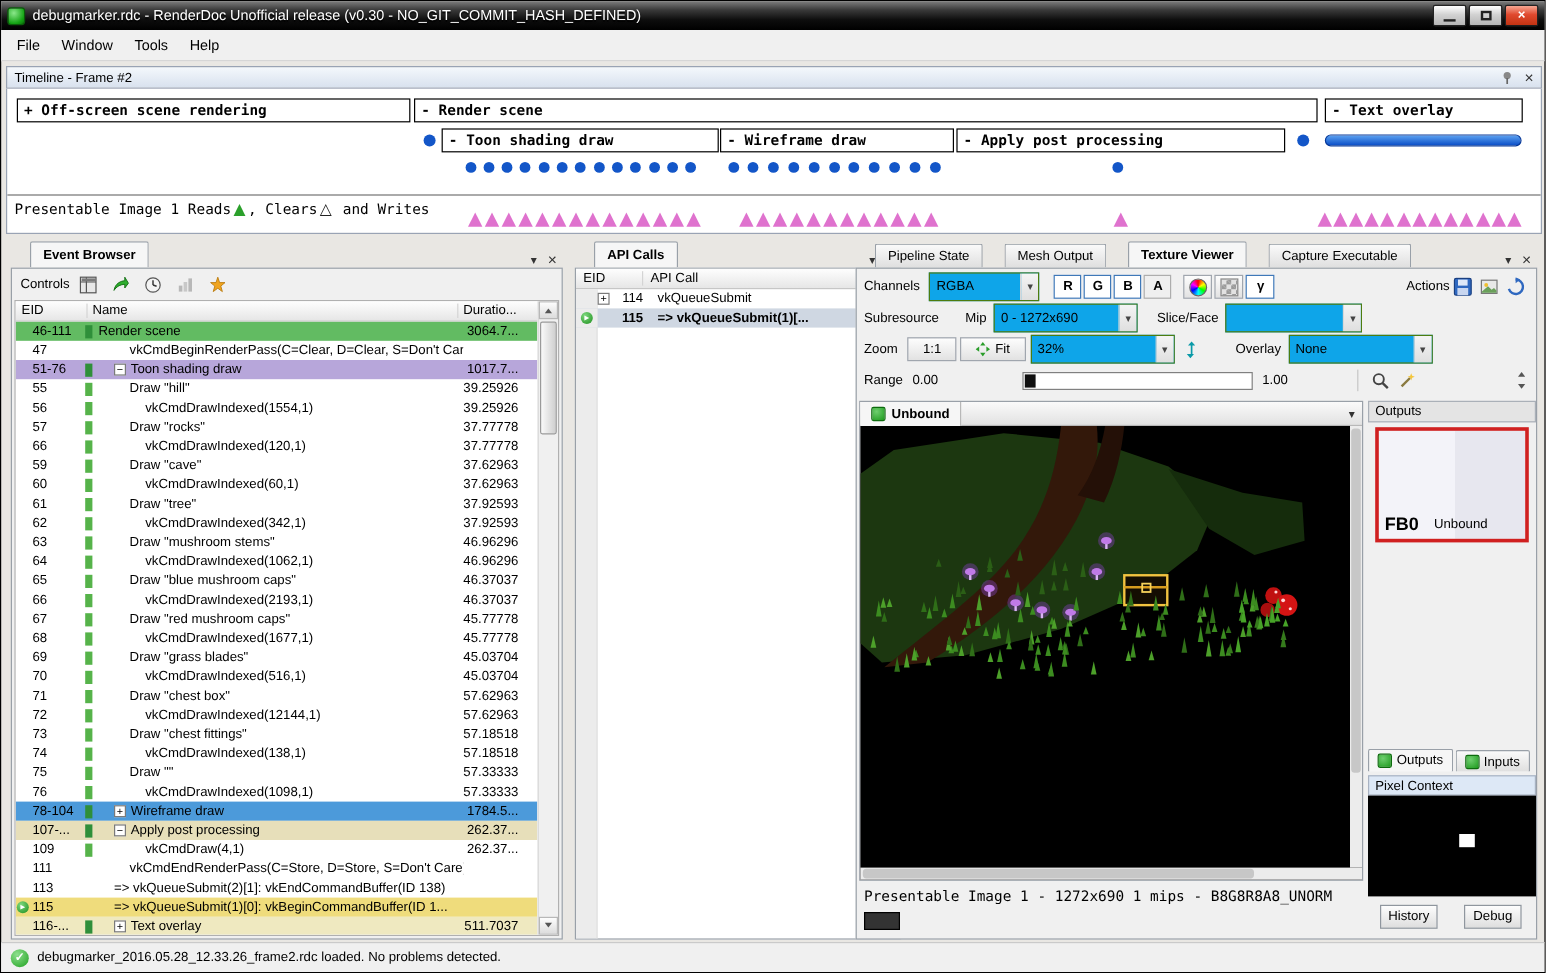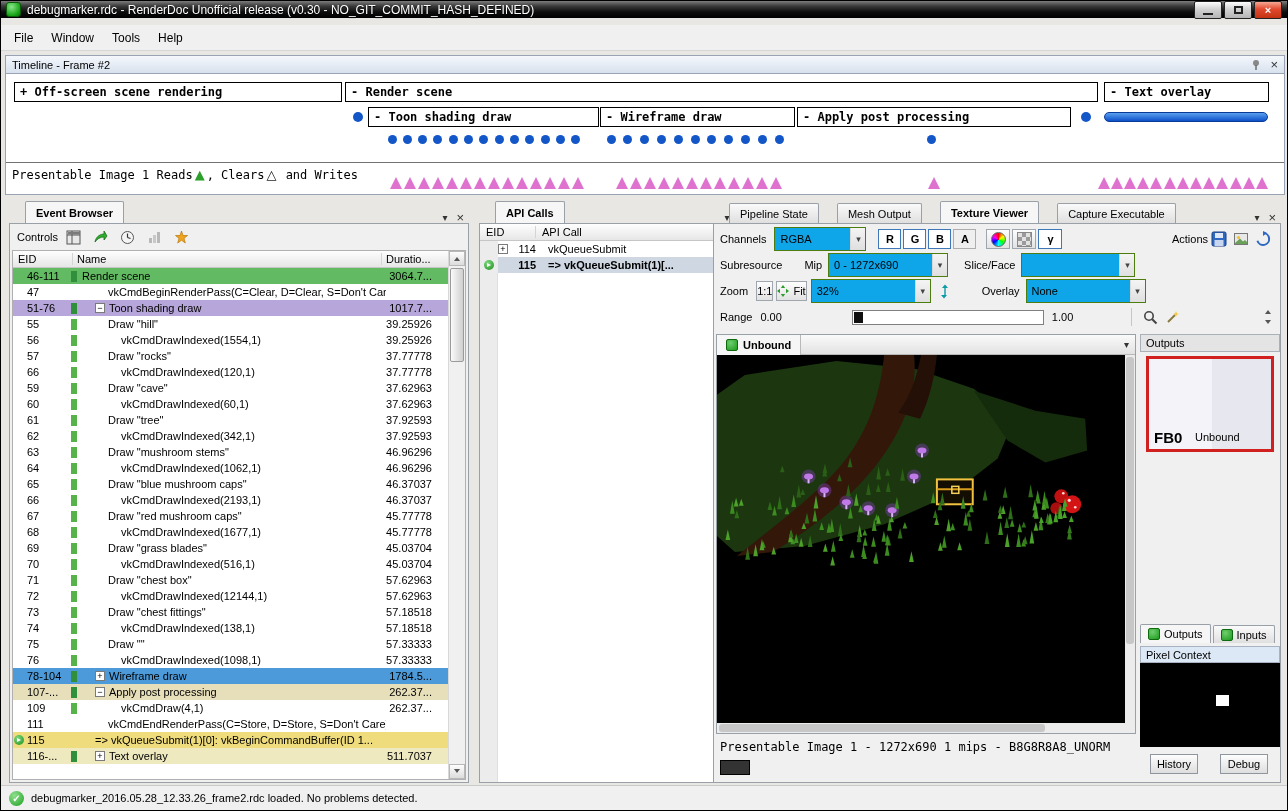--- a/index.html
+++ b/index.html
@@ -1,21 +1,21 @@
 <!DOCTYPE html>
 <html><head>
 <meta charset="utf-8">
 <style>
   * { margin:0; padding:0; box-sizing:border-box; }
   html,body { width:1288px; height:811px; }
   body { font-family:"Liberation Sans",sans-serif; font-size:11px; color:#000; background:#e9e7e3; overflow:hidden; }
   #app { position:relative; width:1288px; height:811px; background:#e9e7e3; border:1px solid #000; }
 
   
-  .titlebar { position:absolute; left:0; top:0; width:100%; height:17px;
+  .titlebar { position:absolute; left:0; top:0; width:100%; height:24px;
     background:linear-gradient(#7d7d7d,#3a3a3a 30%,#0d0d0d 65%,#000);
     display:flex; align-items:center; padding:0 5px;justify-content:flex-end; }
   .app-icon { width:15px; height:15px; border-radius:3px; border:1px solid #0a5c0a;
     background:radial-gradient(circle at 35% 30%, #8ae78a, #14a314 70%, #0a700a); margin-right:6px; flex:none; }
   .title-text { color:#fff; font-size:12px; white-space:nowrap; text-shadow:0 1px 1px #000; }
   .win-buttons { margin-left:auto; display:flex; gap:2px; }
   .win-btn { width:28px; height:18px; border:1px solid #222; border-radius:2px;
     background:linear-gradient(#fefefe,#d2d2d2 45%,#b5b5b5); display:flex; align-items:center; justify-content:center; font-size:11px; color:#222; }
   .win-btn.close { background:linear-gradient(#f6a793,#e0492e 45%,#c23312); color:#fff; font-weight:bold; }
   .glyph-min { width:10px; height:2px; background:#222; margin-top:8px; }
@@ -114,21 +114,21 @@
   
   .right-panel { position:absolute; left:712px; top:200px; width:568px; height:582px; }
   .rp-body { overflow:hidden; }
   .tv-row { position:absolute; left:6px; right:6px; height:22px; display:flex; align-items:center; }
   .lbl { white-space:nowrap; }
   .combo { height:24px; background:#0ea5e9; border:1px solid #4d7c0f; display:flex; align-items:center;
     padding-left:5px; white-space:nowrap; }
   .combo .arrow { margin-left:auto; width:15px; align-self:stretch; display:flex; align-items:center; justify-content:center;
     color:#444; font-size:9px; border-left:1px solid #d8d8d8; background:linear-gradient(#f4f4f4,#dfdfdf); }
   .tbtn { height:20px; border:1px solid #a0a6ae; background:linear-gradient(#fdfdfd,#e2e2e2);
-    padding:0 0; display:inline-flex; align-items:center; gap:4px; white-space:nowrap; }
+    padding:0 12px; display:inline-flex; align-items:center; gap:4px; white-space:nowrap; }
   .chan-group { display:flex; gap:2px; }
   .chan-btn { width:23px; height:20px; border:1px solid #3f78b8; background:#fff; font-weight:bold;
     display:flex; align-items:center; justify-content:center; }
   .chan-btn.off { border:1px solid #adadad; background:#efefef; }
   .icon20 { width:24px; padding:0; justify-content:center; }
   .wheel { width:15px; height:15px; border-radius:50%;
     background:conic-gradient(#f00,#ff0,#0f0,#0ff,#00f,#f0f,#f00); border:1px solid #666; }
   .checker { width:15px; height:15px; border:1px solid #888;
     background-image:linear-gradient(45deg,#9a9a9a 25%,transparent 25%,transparent 75%,#9a9a9a 75%),
       linear-gradient(45deg,#9a9a9a 25%,#e2e2e2 25%,#e2e2e2 75%,#9a9a9a 75%);
@@ -642,20 +642,30 @@
                 </span>
                 <span class="ev-dur">262.37...</span>
               </div>
               <div class="ev-row">
                 <span class="ev-gutter"></span>
                 <span class="ev-eid">111</span>
                 <span class="ev-chip" style="visibility: hidden;"></span>
                 <span class="ev-name">
                   <span style="flex: 0 0 auto; width: 28px;"></span>
                   <span>vkCmdEndRenderPass(C=Store, D=Store, S=Don't Care)</span>
+                </span>
+                <span class="ev-dur"></span>
+              </div>
+              <div class="ev-row">
+                <span class="ev-gutter"></span>
+                <span class="ev-eid">113</span>
+                <span class="ev-chip" style="visibility: hidden;"></span>
+                <span class="ev-name">
+                  <span style="flex: 0 0 auto; width: 15px;"></span>
+                  <span>=&gt; vkQueueSubmit(2)[1]: vkEndCommandBuffer(ID 138)</span>
                 </span>
                 <span class="ev-dur"></span>
               </div>
               <div class="ev-row" style="background: rgb(239, 220, 124);">
                 <span class="ev-gutter">
                   <span class="current-marker">
                     <span class="cm-arrow"></span>
                   </span>
                 </span>
                 <span class="ev-eid">115</span>

